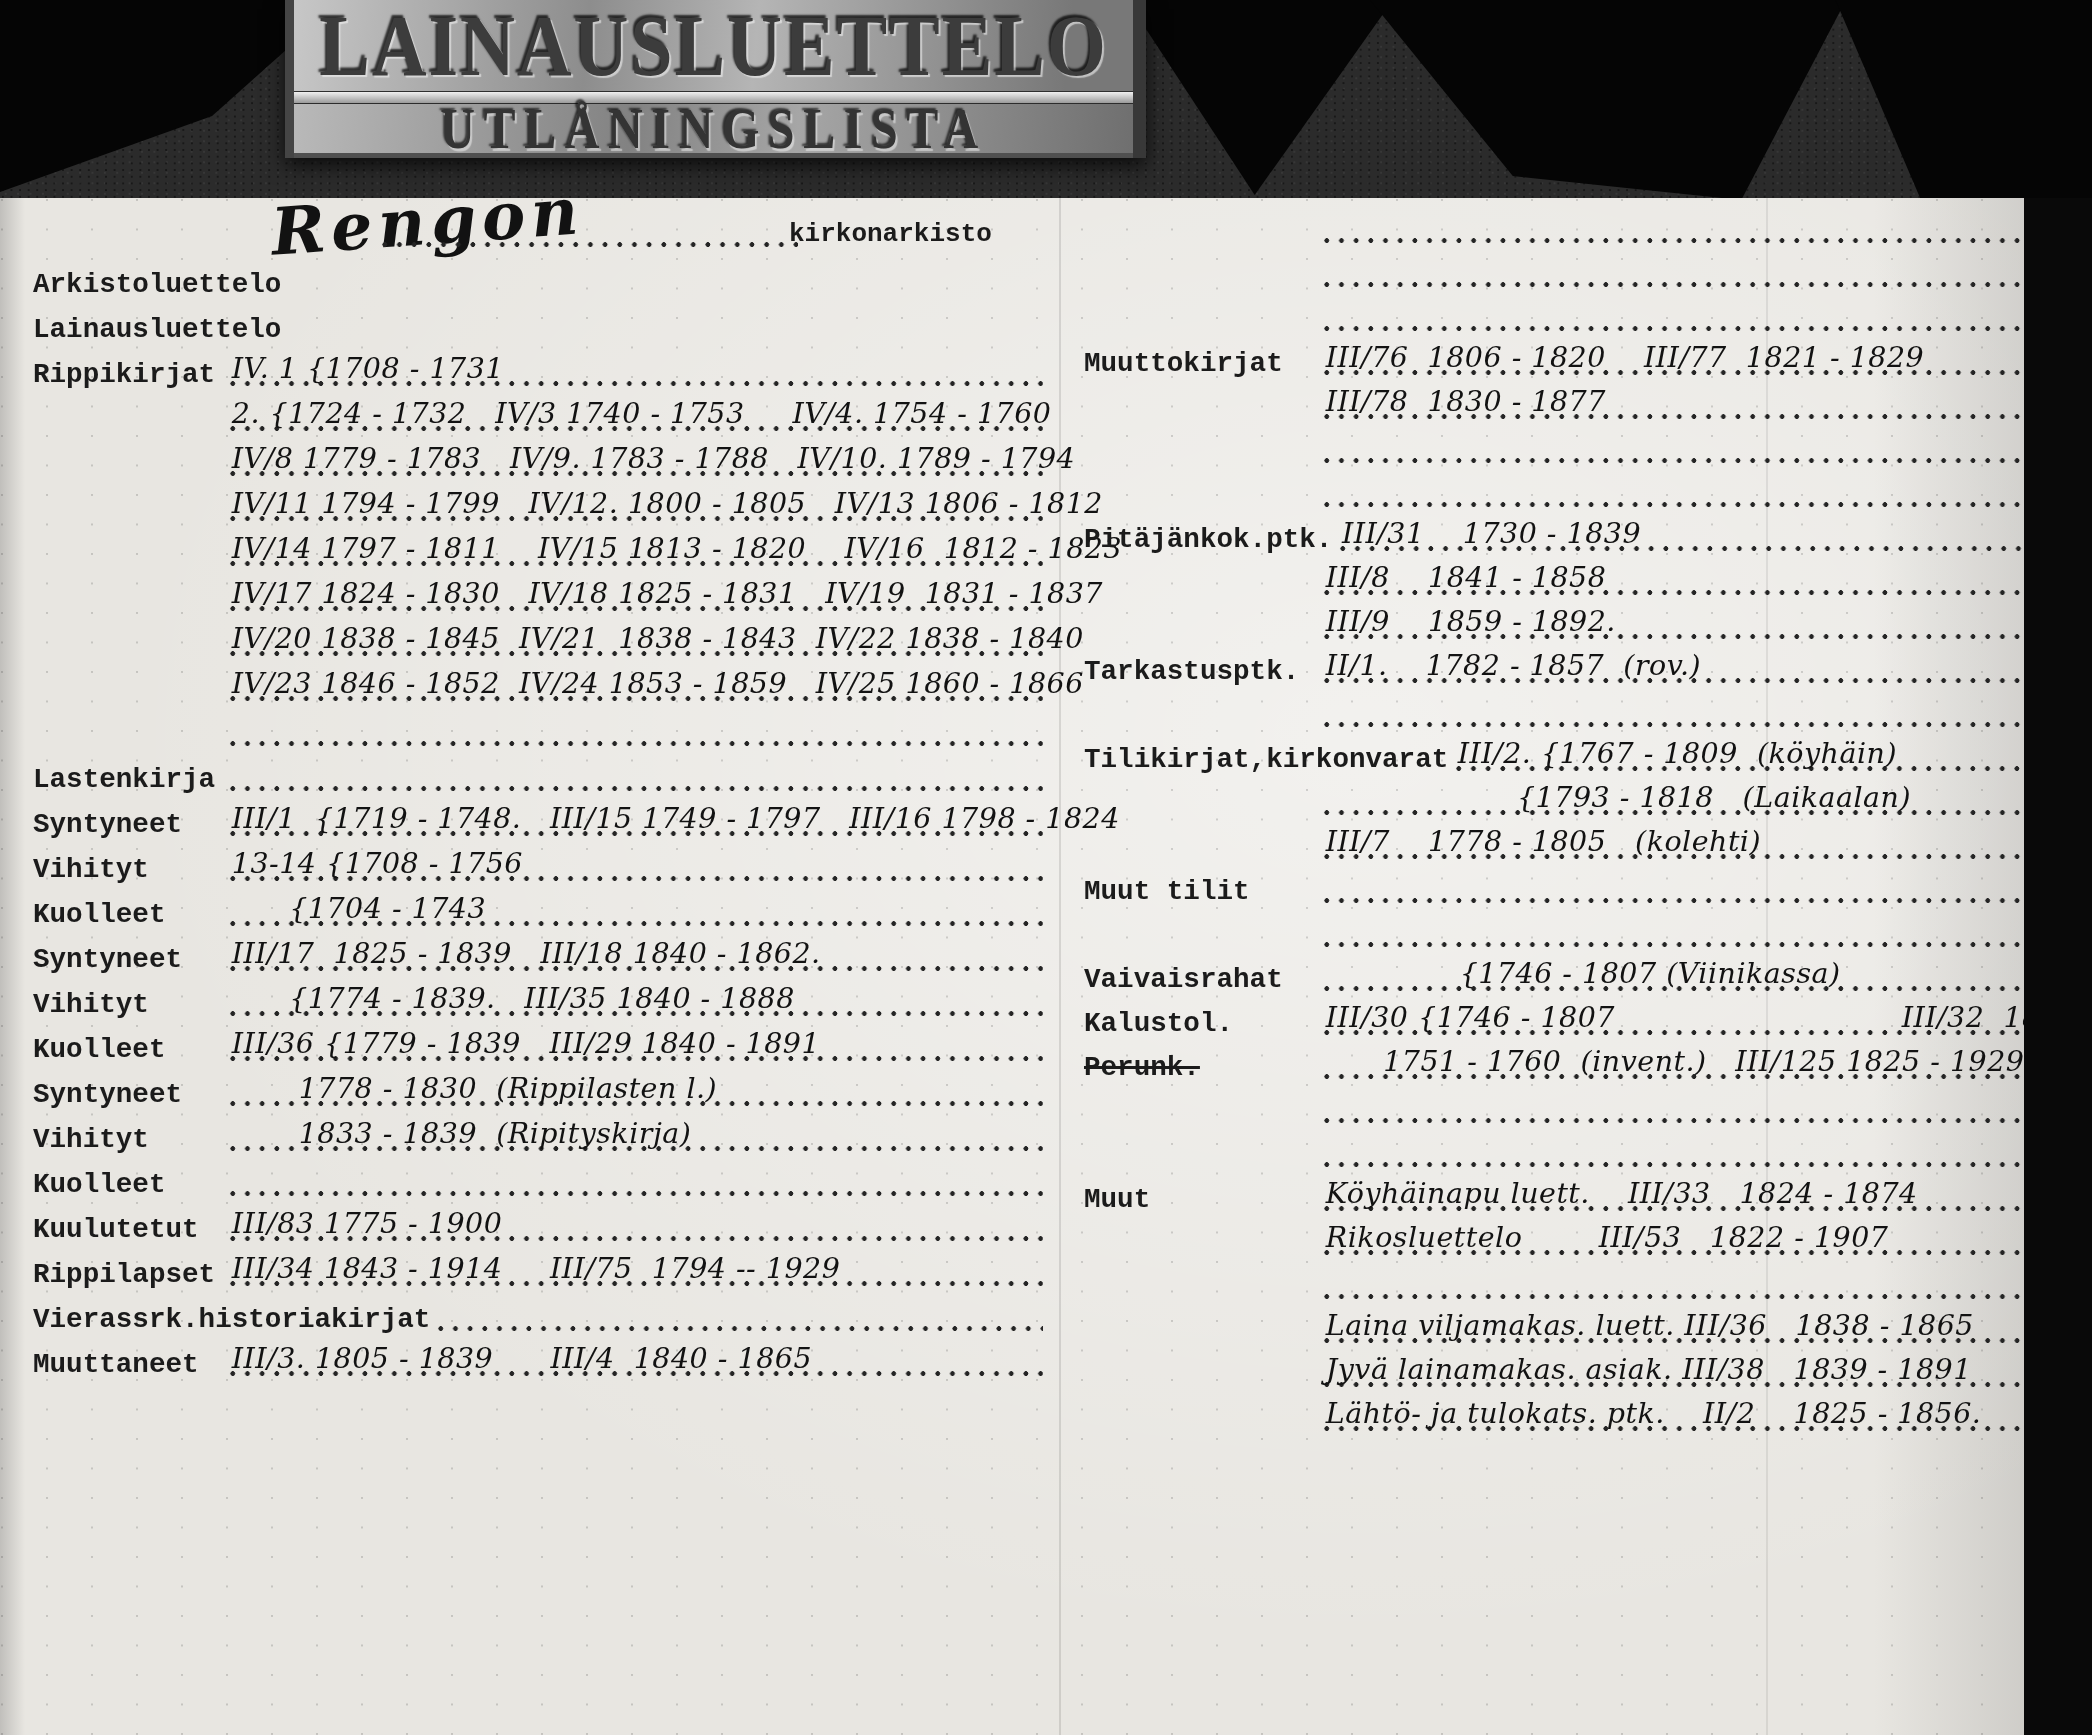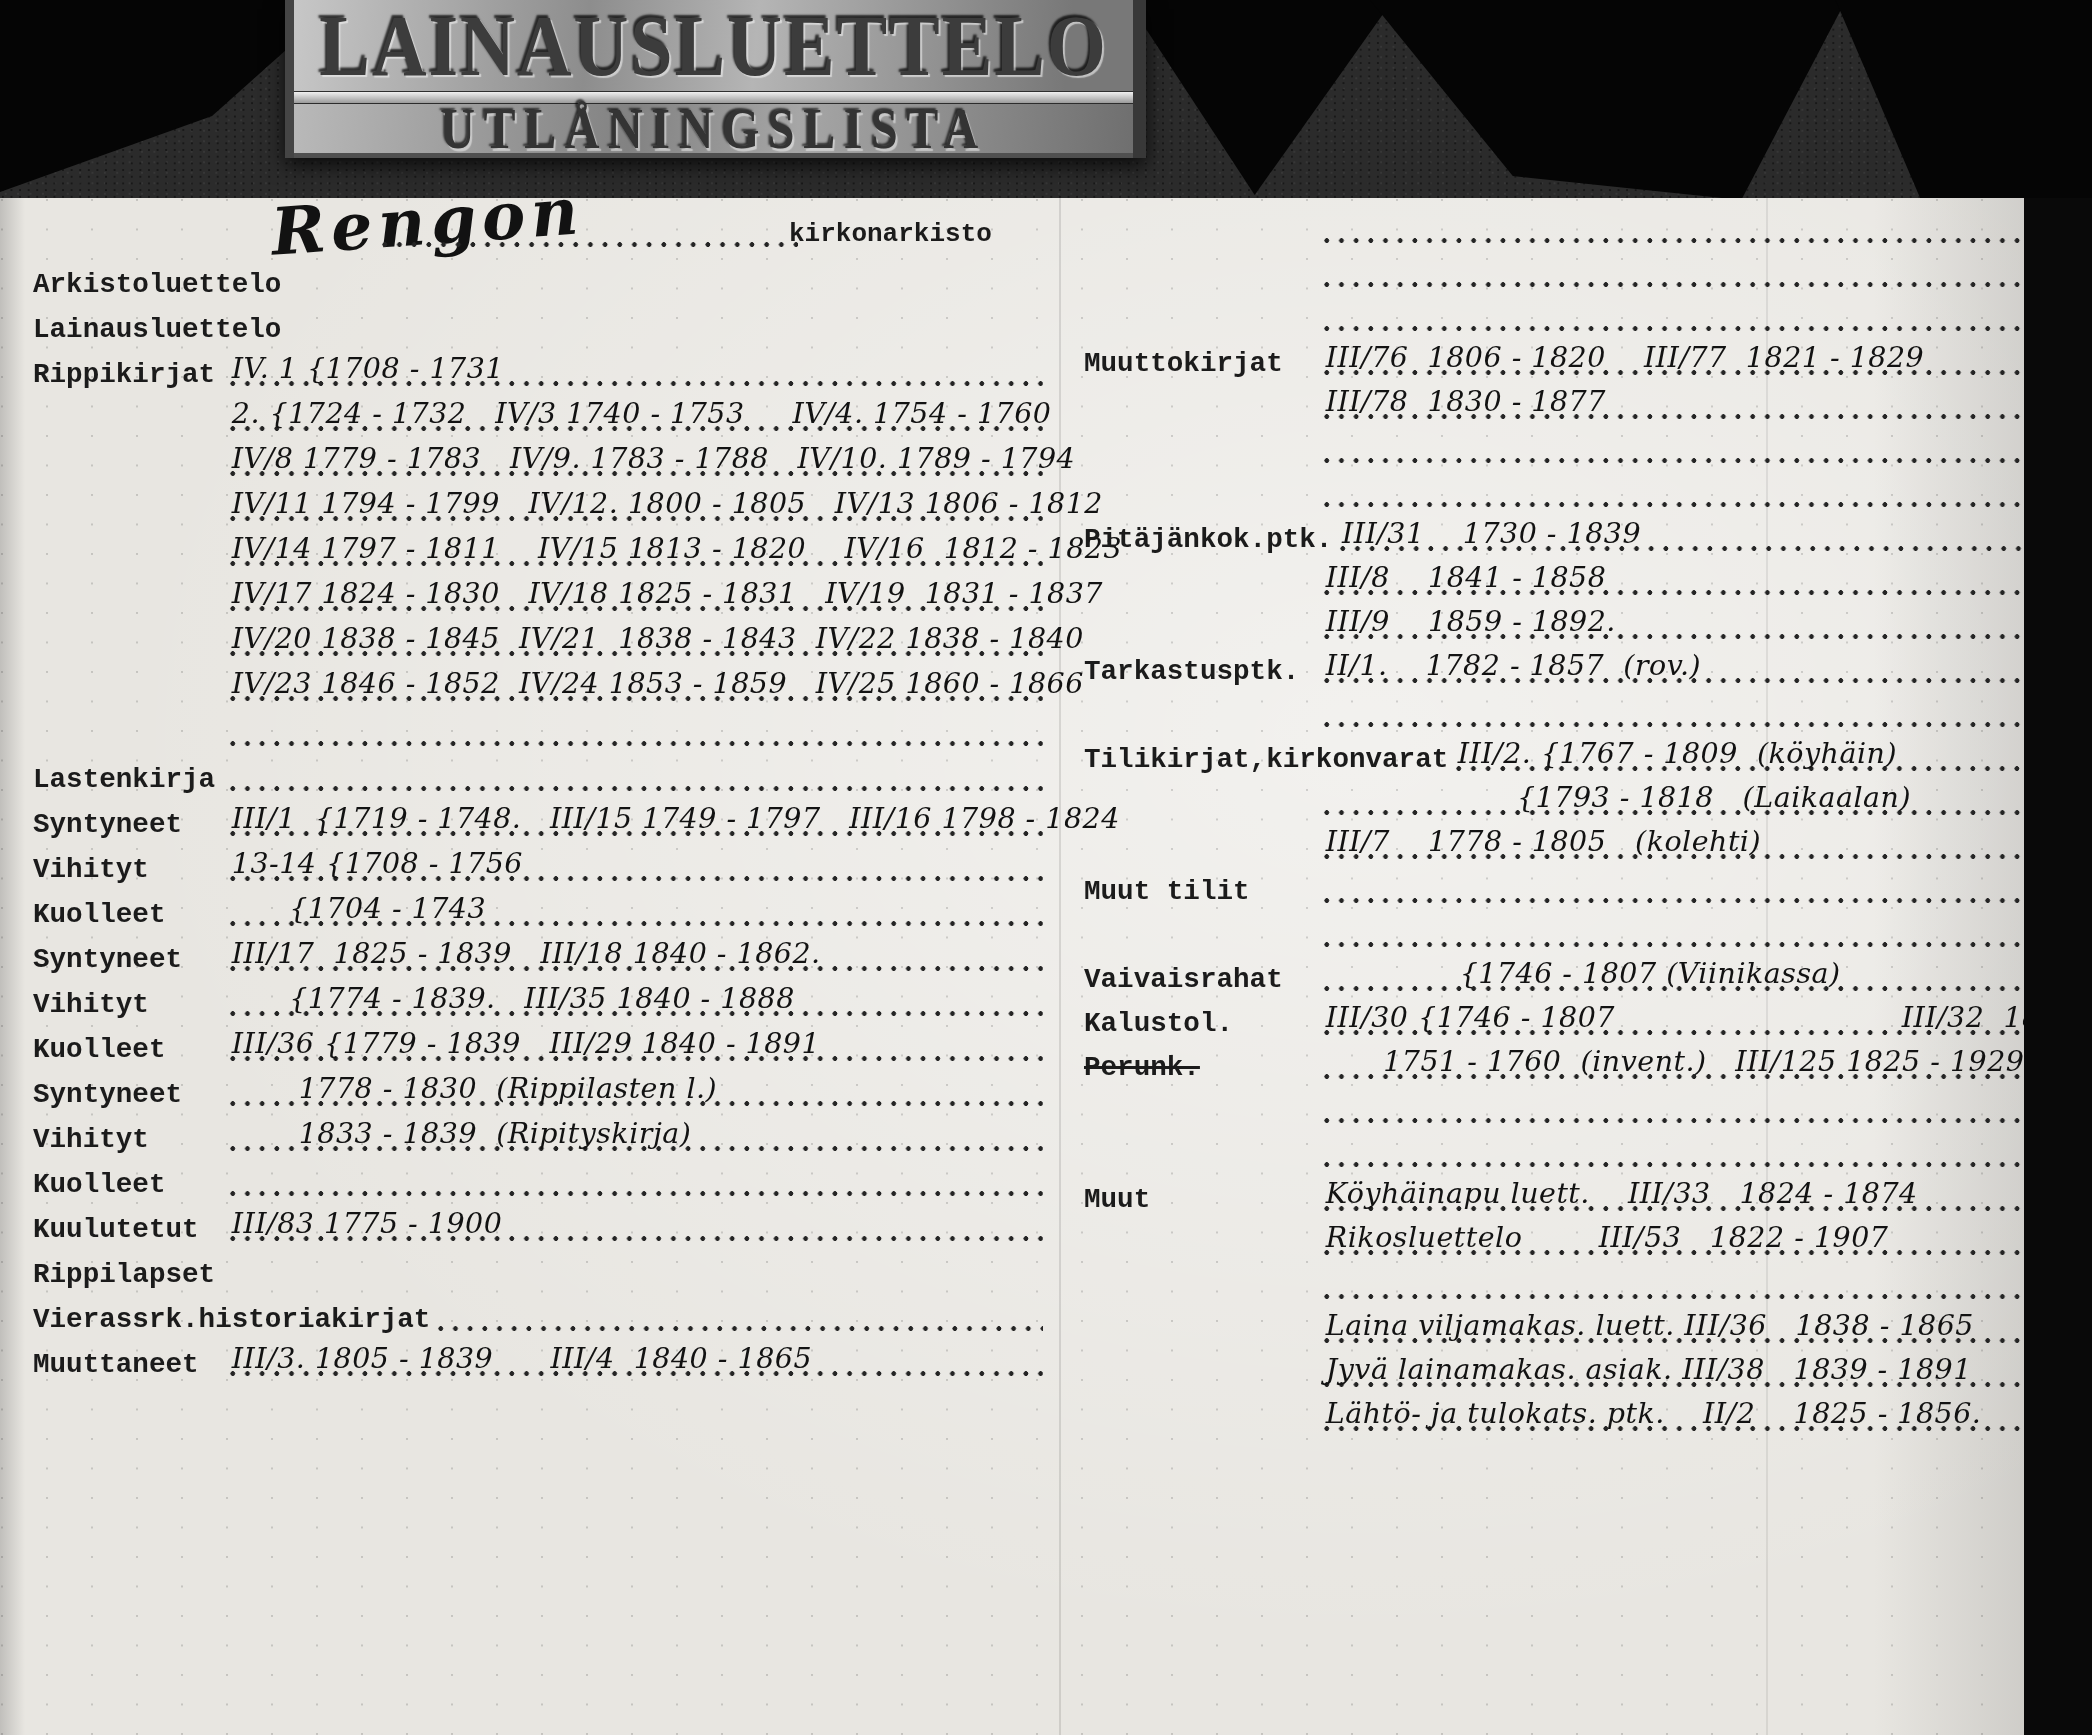--- a/index.html
+++ b/index.html
@@ -257,20 +257,24 @@
   </div>
     <div class="row">
     <span class="label">Kuulutetut</span>
     <span class="entry">
       <span class="dots"></span>
       <span class="hand">III/83 1775 - 1900</span>
     </span>
   </div>
     <div class="row">
     <span class="label">Rippilapset</span>
+    <span class="entry">
+      <span class="dots"></span>
+      <span class="hand">III/34 1843 - 1914     III/75  1794 -- 1929</span>
+    </span>
   </div>
     <div class="row">
     <span class="label">Vierassrk.historiakirjat</span>
     <span class="entry">
       <span class="dots"></span>
       <span class="hand"></span>
     </span>
   </div>
     <div class="row">
     <span class="label">Muuttaneet</span>

